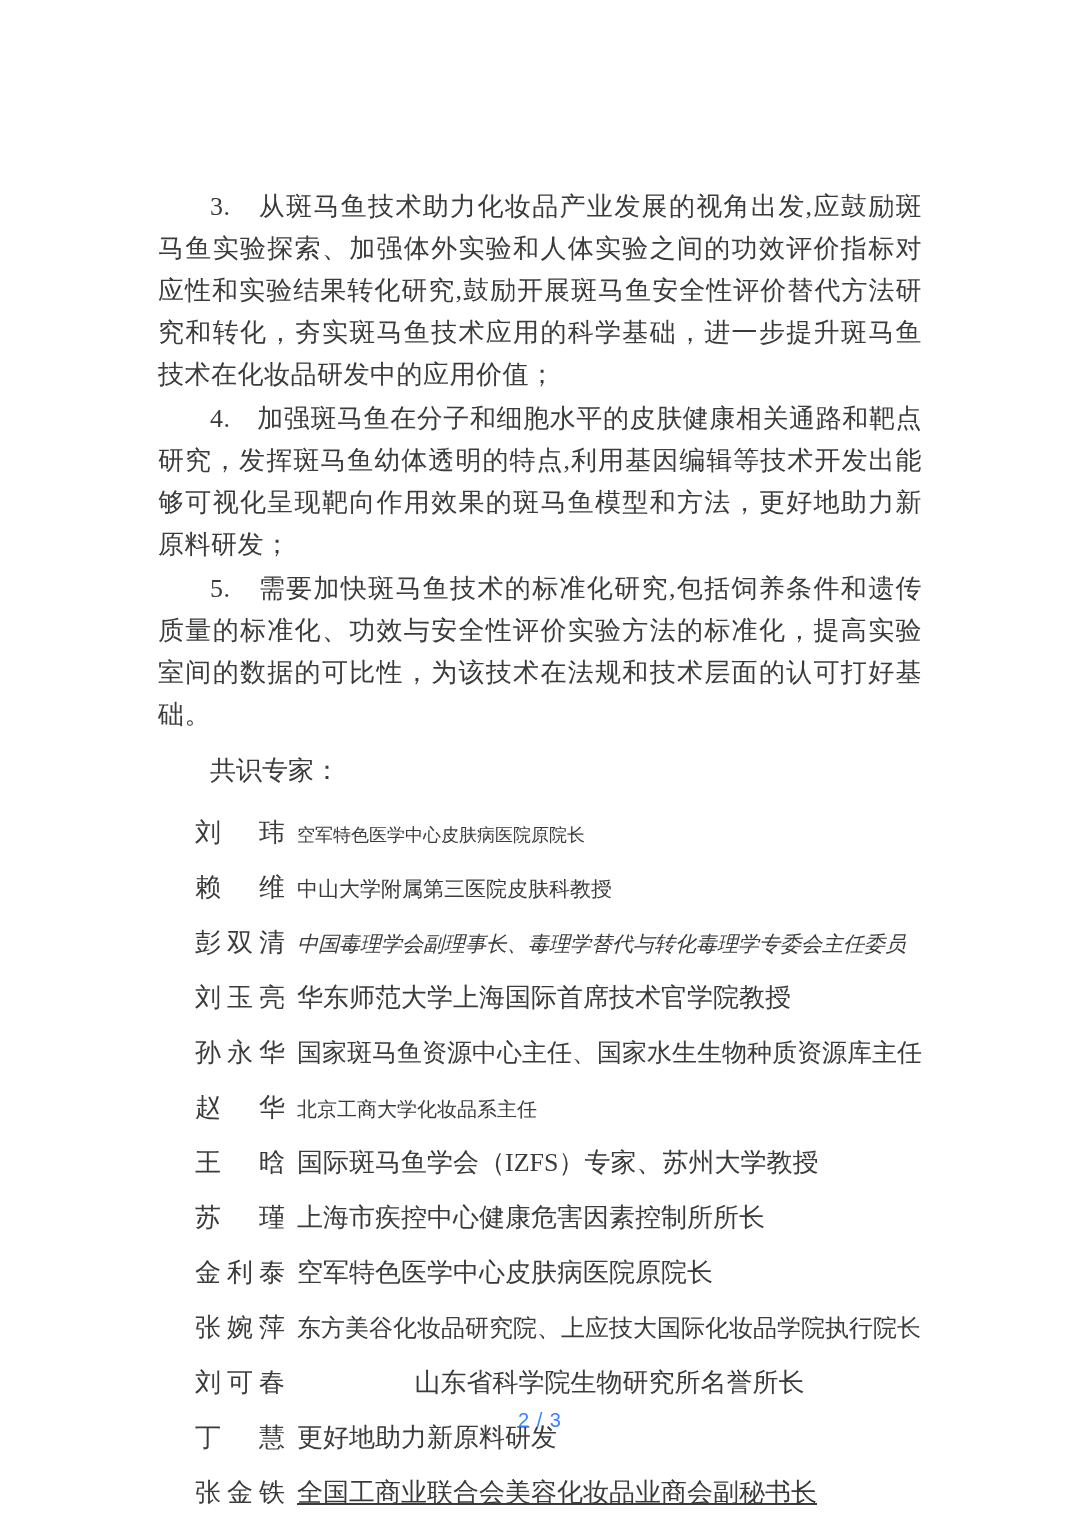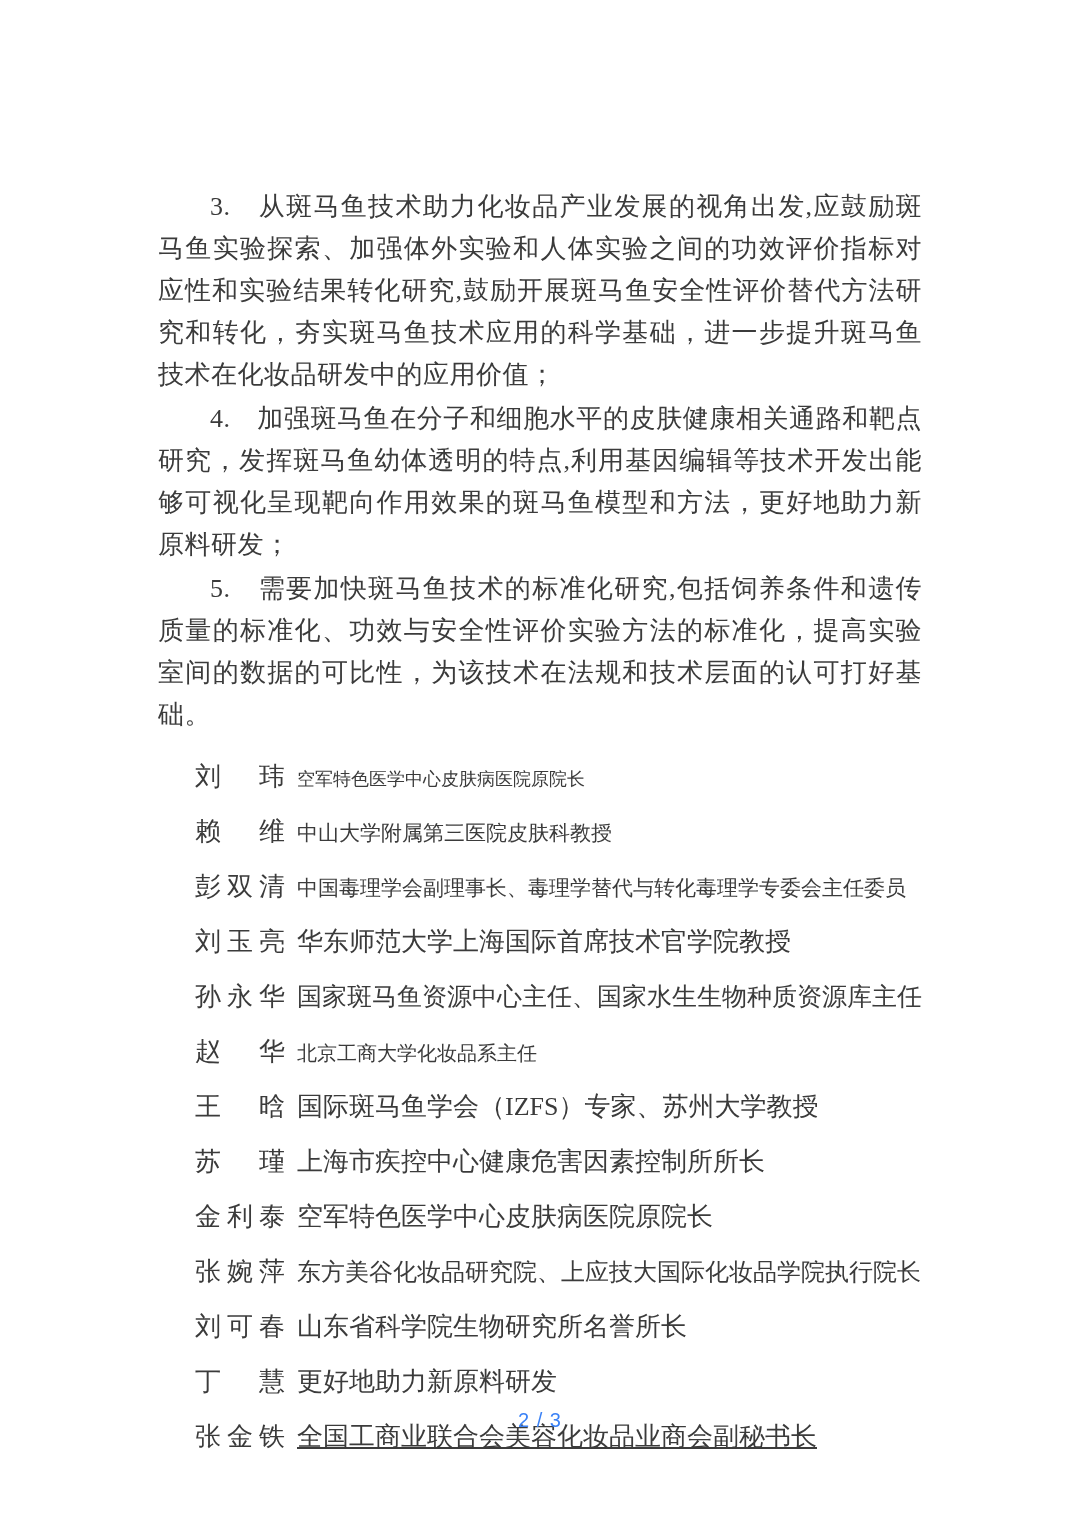--- a/index.html
+++ b/index.html
@@ -74,32 +74,33 @@
   }
 </style>
 </head>
 <body>
 
 <div class="page">
   <div class="content">
     <p class="para">3.　从斑马鱼技术助力化妆品产业发展的视角出发,应鼓励斑马鱼实验探索、加强体外实验和人体实验之间的功效评价指标对应性和实验结果转化研究,鼓励开展斑马鱼安全性评价替代方法研究和转化，夯实斑马鱼技术应用的科学基础，进一步提升斑马鱼技术在化妆品研发中的应用价值；</p>
     <p class="para">4.　加强斑马鱼在分子和细胞水平的皮肤健康相关通路和靶点研究，发挥斑马鱼幼体透明的特点,利用基因编辑等技术开发出能够可视化呈现靶向作用效果的斑马鱼模型和方法，更好地助力新原料研发；</p>
     <p class="para">5.　需要加快斑马鱼技术的标准化研究,包括饲养条件和遗传质量的标准化、功效与安全性评价实验方法的标准化，提高实验室间的数据的可比性，为该技术在法规和技术层面的认可打好基础。</p>
+    <p class="heading">共识专家：</p>
     <div class="experts" id="experts">
         <div class="expert-row">
           <span class="expert-name">刘玮</span>
           <span class="expert-title" style="font-size: 18px;">空军特色医学中心皮肤病医院原院长</span>
         </div>
         <div class="expert-row">
           <span class="expert-name">赖维</span>
           <span class="expert-title" style="font-size: 21px;">中山大学附属第三医院皮肤科教授</span>
         </div>
         <div class="expert-row">
           <span class="expert-name">彭双清</span>
-          <span class="expert-title" style="font-size: 21px;">中国毒理学会副理事长、毒理学替代与转化毒理学专委会主任委员</span>
+          <span class="expert-title" style="font-size: 21px; font-style: italic;">中国毒理学会副理事长、毒理学替代与转化毒理学专委会主任委员</span>
         </div>
         <div class="expert-row">
           <span class="expert-name">刘玉亮</span>
           <span class="expert-title" style="font-size: 26px;">华东师范大学上海国际首席技术官学院教授</span>
         </div>
         <div class="expert-row">
           <span class="expert-name">孙永华</span>
           <span class="expert-title" style="font-size: 25px;">国家斑马鱼资源中心主任、国家水生生物种质资源库主任</span>
         </div>
         <div class="expert-row">
@@ -117,21 +118,21 @@
         <div class="expert-row">
           <span class="expert-name">金利泰</span>
           <span class="expert-title" style="font-size: 26px;">空军特色医学中心皮肤病医院原院长</span>
         </div>
         <div class="expert-row">
           <span class="expert-name">张婉萍</span>
           <span class="expert-title" style="font-size: 24px;">东方美谷化妆品研究院、上应技大国际化妆品学院执行院长</span>
         </div>
         <div class="expert-row">
           <span class="expert-name">刘可春</span>
-          <span class="expert-title" style="font-size: 26px;">山东省科学院生物研究所名誉所长</span>
+          <span class="expert-title" style="font-size: 26px; text-align: center;">山东省科学院生物研究所名誉所长</span>
         </div>
         <div class="expert-row">
           <span class="expert-name">丁慧</span>
           <span class="expert-title" style="font-size: 26px;">更好地助力新原料研发</span>
         </div>
         <div class="expert-row">
           <span class="expert-name">张金铁</span>
           <span class="expert-title" style="font-size: 26px; text-decoration: underline;">全国工商业联合会美容化妆品业商会副秘书长</span>
         </div>
       </div>

